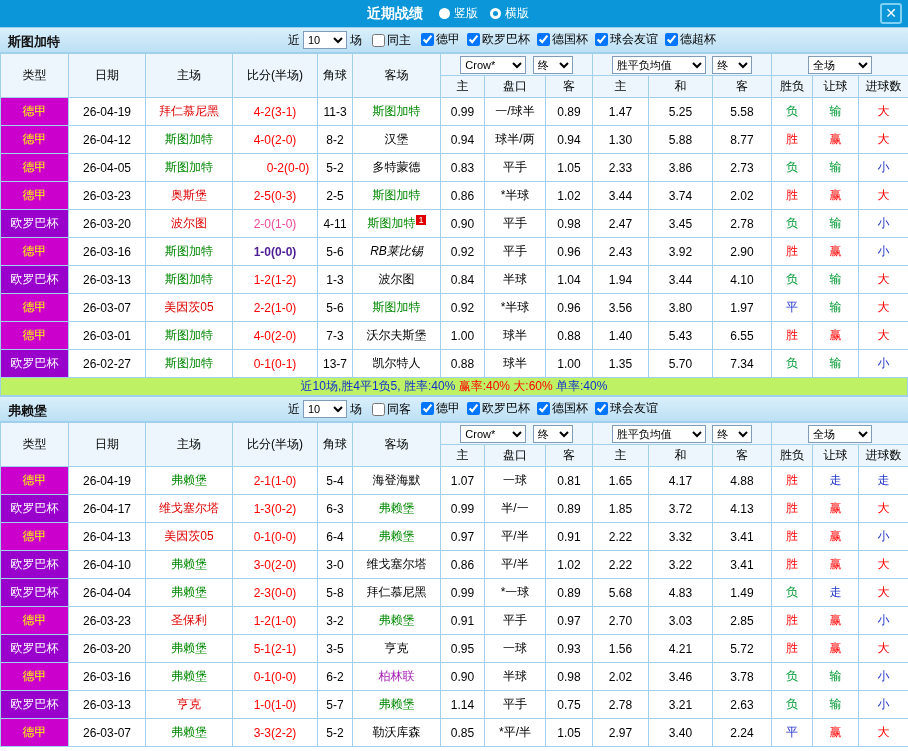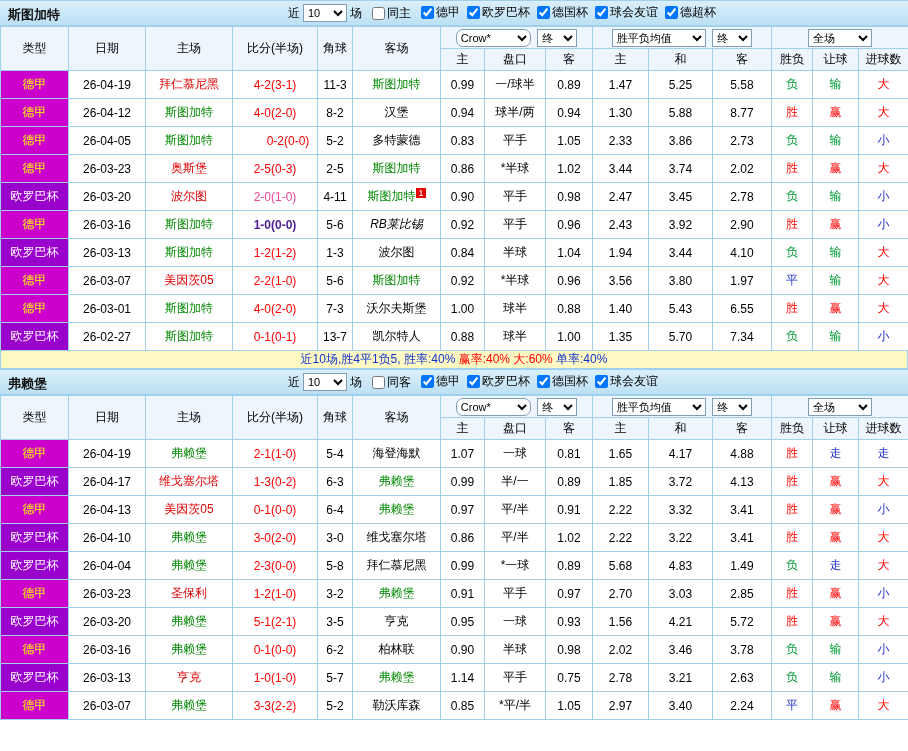--- a/index.html
+++ b/index.html
@@ -19,43 +19,55 @@
 
   
   .section-bar { position:relative; height:26px; background:linear-gradient(#daeffb,#bce0f4);
     border-top:1px solid #9fcfec; border-bottom:1px solid #9fcfec; }
   .team-title { position:absolute; left:8px; top:5px; font-weight:bold; font-size:13px; color:#111; }
   .filter { position:absolute; left:288px; top:0; height:100%; display:flex; align-items:center; gap:3px; white-space:nowrap; }
   .cb-label { display:inline-flex; align-items:center; cursor:pointer; }
   .cb { width:13px; height:13px; margin:0 2px 0 7px; cursor:pointer; }
   select.sel { font-family:inherit; font-size:11px; height:18px; border:1px solid #7f9db9; background:#fff; cursor:pointer; }
   .sel-count { width:44px; }
-  .sel-co { width:75px;border-radius:7px; }
+  .sel-co { width:66px; }
   .sel-sm { width:40px; margin-left:3px; }
   .sel-avg { width:94px; }
   .sel-full { width:64px; }
 
   
   table.grid { width:908px; border-collapse:collapse; table-layout:fixed; }
   .grid th, .grid td { border:1px solid #a0d0ec; text-align:center; overflow:hidden; white-space:nowrap; padding:0; }
   .grid thead th { background:#ecf6fc; height:22px; font-weight:normal; color:#000; }
   .grid tbody td { height:28px; background:#fff; }
   td.lg { font-size:12px; }
   .redcard { display:inline-block; background:#e00000; color:#fff; font-size:9px; line-height:10px;
     padding:0 2px; margin-left:1px; position:relative; top:-4px; }
 
   
   .summary { height:18px; line-height:17px; text-align:center; font-size:12px;
-    border-left:1px solid #a0d0ec; border-right:1px solid #a0d0ec; border-bottom:1px solid #a0d0ec; background:#fef9c3; }
+    border-left:1px solid #a0d0ec; border-right:1px solid #a0d0ec; border-bottom:1px solid #a0d0ec; background:#bef264; }
 </style>
 </head>
 <body>
 
 <div class="app">
 
+  <div class="topbar">
+    <span class="tb-title">近期战绩</span>
+    <label class="tb-radio">
+      <span class="radio-circle"></span>
+      <span>竖版</span>
+    </label>
+    <label class="tb-radio">
+      <span class="radio-circle checked"></span>
+      <span>横版</span>
+    </label>
+    <span class="tb-close">✕</span>
+  </div>
 
   <div class="section-bar">
     <span class="team-title">斯图加特</span>
     <div class="filter">
       <span>近</span>
       <select class="sel sel-count">
         <option>10</option>
       </select>
       <span>场</span>
       <label class="cb-label">
@@ -523,21 +535,21 @@
           <td style="color: rgb(255, 0, 0);">胜</td>
           <td style="color: rgb(255, 0, 0);">赢</td>
           <td style="color: rgb(255, 0, 0);">大</td>
         </tr>
         <tr>
           <td class="lg" style="background: rgb(204, 0, 204); color: rgb(255, 255, 0);">德甲</td>
           <td>26-03-16</td>
           <td class="team"><span style="color: rgb(0, 136, 0);">弗赖堡</span></td>
           <td style="color: rgb(255, 0, 0);">0-1(0-0)</td>
           <td>6-2</td>
-          <td class="team"><span style="color: #000000;">柏林联</span></td>
+          <td class="team"><span style="color: #a21caf;">柏林联</span></td>
           <td>0.90</td>
           <td>半球</td>
           <td>0.98</td>
           <td>2.02</td>
           <td>3.46</td>
           <td>3.78</td>
           <td style="color: rgb(0, 153, 51);">负</td>
           <td style="color: rgb(0, 153, 51);">输</td>
           <td style="color: rgb(34, 51, 204);">小</td>
         </tr>

